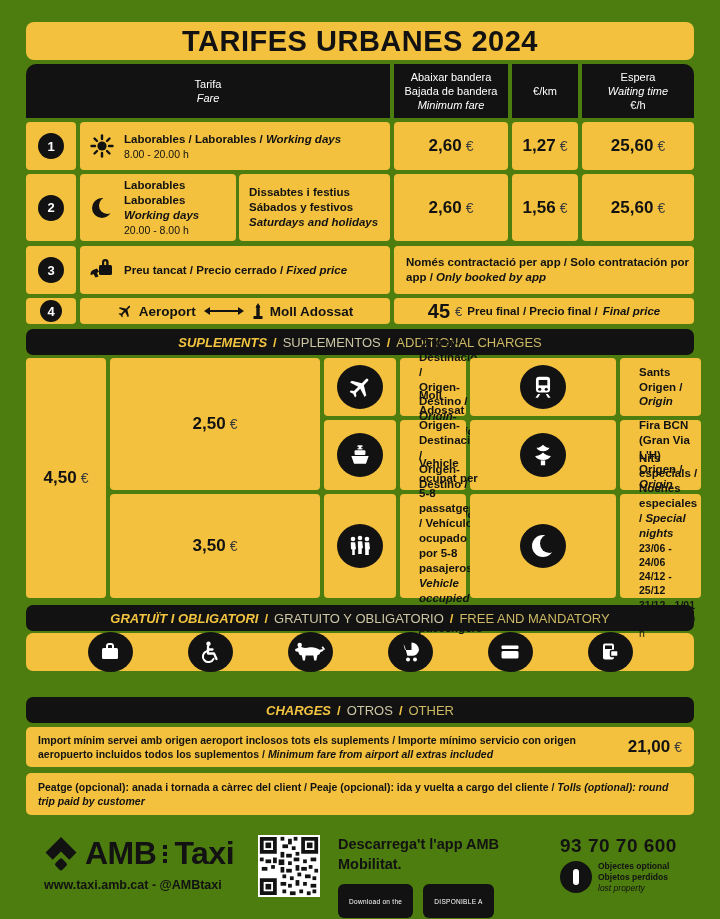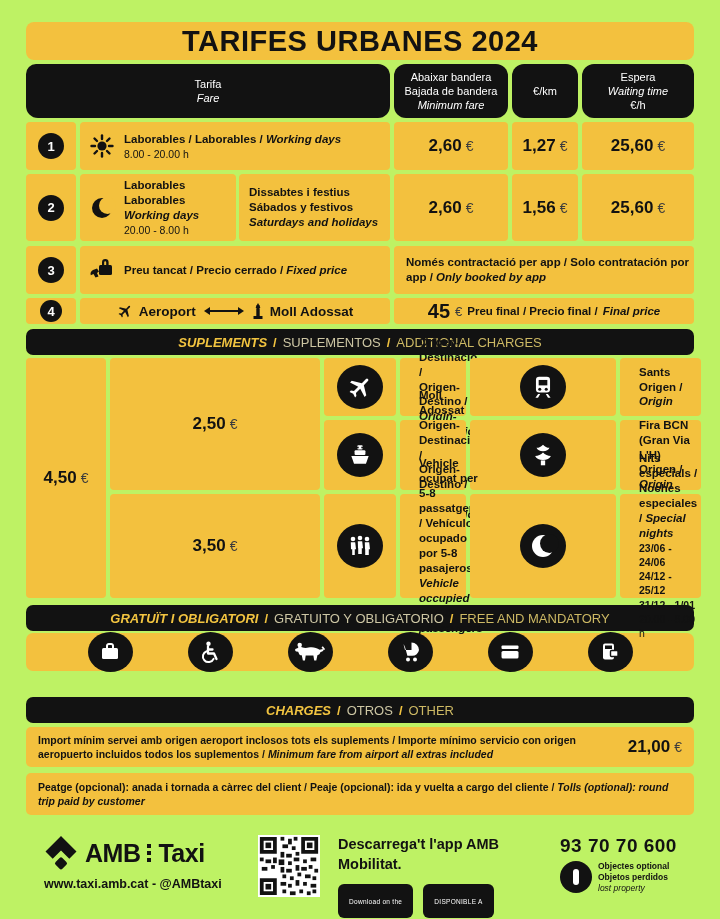--- a/index.html
+++ b/index.html
@@ -1,34 +1,34 @@
 <!DOCTYPE html>
 <html><head>
 <meta charset="utf-8">
 <style>
   :root{
     --yellow:#F3C13E;
     --black:#121212;
   }
   *{box-sizing:border-box;margin:0;padding:0;}
   body{width:720px;height:919px;background:#fff;font-family:"Liberation Sans",sans-serif;color:var(--black);}
-  .page{position:relative;width:720px;height:919px;background:#bef264;overflow:hidden;}
+  .page{position:relative;width:720px;height:919px;background:#4d7c0f;overflow:hidden;}
   .content{padding:22px 26px 0 26px;}
 
   
   .title-bar{height:38px;background:var(--yellow);border-radius:8px;display:flex;align-items:center;justify-content:center;
     font-size:29px;font-weight:800;letter-spacing:.5px;}
 
   
   .frow{display:grid;gap:4px;margin-top:4px;}
   .cols-head{grid-template-columns:364px 114px 66px 1fr;}
   .cols-5{grid-template-columns:50px 310px 114px 66px 1fr;}
   .cols-3{grid-template-columns:50px 310px 1fr;}
   .cell{background:var(--yellow);border-radius:4px;display:flex;align-items:center;}
-  .hcell{background:var(--black);color:#fff;border-radius:12px;display:flex;flex-direction:column;align-items:center;justify-content:center;
+  .hcell{background:var(--black);color:#fff;border-radius:0;display:flex;flex-direction:column;align-items:center;justify-content:center;
     font-size:11px;line-height:1.3;text-align:center;height:54px;}
   .hcell .it{font-style:italic;}
   .hcell:first-child{border-top-left-radius:10px;}
   .hcell:last-child{border-top-right-radius:10px;}
   .badge-cell{justify-content:center;}
   .badge{width:26px;height:26px;border-radius:50%;background:var(--black);color:#fff;display:flex;align-items:center;justify-content:center;
     font-size:13px;font-weight:700;}
   .price-cell{justify-content:center;font-weight:800;font-size:17px;gap:4px;}
   .cur{font-weight:400;color:#3c3c3c;font-size:.82em;}
   .lbl{font-size:11.5px;font-weight:700;line-height:1.3;}
@@ -73,21 +73,21 @@
   .otherrow{background:var(--yellow);border-radius:5px;margin-top:4px;padding:6px 12px;display:flex;align-items:center;}
   .otherrow .txt{flex:1;font-size:10.5px;font-weight:700;line-height:1.35;padding-right:10px;}
   .otherrow .txt .en{font-style:italic;}
   .otherrow.toll{margin-top:6px;min-height:42px;}
   .bigprice{font-size:17px;font-weight:800;white-space:nowrap;display:flex;gap:4px;align-items:center;}
 
   
   .footer{display:flex;align-items:flex-start;padding:20px 26px 0 44px;gap:18px;}
   .brandblk{width:196px;}
   .brand{display:flex;align-items:center;gap:7px;}
-  .brand .word{font-size:25px;font-weight:800;letter-spacing:-.5px;}
+  .brand .word{font-size:32px;font-weight:800;letter-spacing:-.5px;}
   .dots{display:flex;flex-direction:column;gap:3px;}
   .dots i{width:4px;height:4px;background:var(--black);display:block;}
   .url{font-size:12.5px;font-weight:700;margin-top:6px;}
   .qr{flex:none;}
   .appblk{flex:1;}
   .appline{font-size:14.5px;font-weight:700;line-height:1.35;}
   .badges{display:flex;gap:10px;margin-top:10px;}
   .storebadge{height:34px;background:var(--black);border-radius:6px;color:#fff;display:flex;align-items:center;gap:7px;padding:0 11px;}
   .storebadge .t{display:flex;flex-direction:column;line-height:1.1;}
   .storebadge .small{font-size:6.5px;letter-spacing:.3px;}

